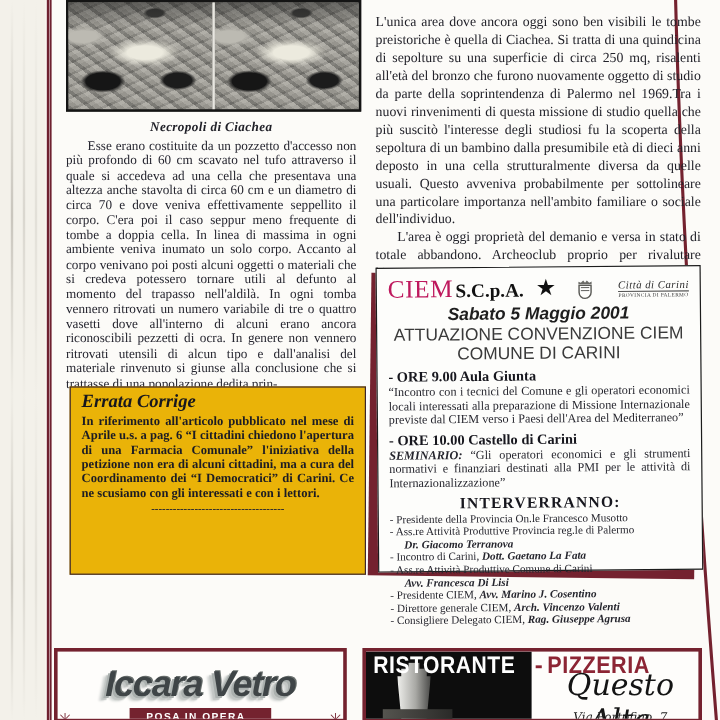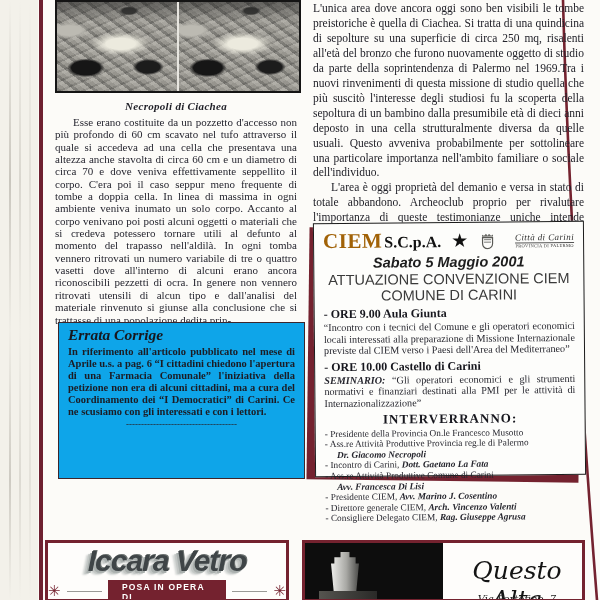--- a/index.html
+++ b/index.html
@@ -29,55 +29,55 @@
   .rock+.rock{border-left:2px solid #e8e6e0;}
 
   .caption{position:absolute;left:55px;top:100px;width:242px;text-align:center;font-style:italic;font-weight:bold;font-size:11px;letter-spacing:.3px;color:#1e1e26;}
 
   
   .col-left{position:absolute;left:55px;top:116px;width:242px;font-size:11px;line-height:12.35px;text-align:justify;}
   .col-left p{margin:0;}
   .indent{text-indent:18px;}
 
   
-  .errata{position:absolute;left:58px;top:322px;width:247px;height:157px;border:1.5px solid #3c262c;box-sizing:border-box;padding:3px 9px 0 9px;background:#0ea5e9;}
+  .errata{position:absolute;left:58px;top:322px;width:247px;height:157px;border:1.5px solid #3c262c;box-sizing:border-box;padding:3px 9px 0 9px;background:#eab308;}
   .errata-title{font-style:italic;font-weight:bold;font-size:15.5px;margin:0 0 2px 0;color:#17171e;}
   .errata p{margin:0;font-weight:bold;font-size:10.5px;line-height:11.9px;text-align:justify;color:#1c1c24;}
   .errata .sep{text-align:center;font-weight:bold;font-size:9px;letter-spacing:0;line-height:12px;overflow:hidden;white-space:nowrap;}
   .errata p+.sep{margin:1px 0;}
 
   
-  .col-right{position:absolute;left:313px;top:1px;width:271px;font-size:11.5px;line-height:14.95px;text-align:justify;color:#22222a;}
+  .col-right{position:absolute;left:313px;top:12px;width:271px;font-size:11.5px;line-height:14.95px;text-align:justify;color:#22222a;}
   .col-right p{margin:0;}
   .byline{text-align:right;font-weight:bold;font-size:11.5px;margin-top:1px;padding-right:4px;}
 
   
   .ciem-shadow{position:absolute;left:308px;top:229px;width:272px;height:252px;background:#74222f;transform:rotate(.7deg);}
   .ciem{position:absolute;left:314px;top:222px;width:271px;height:254px;background:#fdfdfb;border:1.2px solid #1c1c1c;box-sizing:border-box;transform:rotate(-.5deg);padding:5px 9px 0 9px;}
   .ciem-head{display:flex;align-items:center;justify-content:space-between;margin-bottom:1px;}
   .ciem-brand{display:flex;align-items:baseline;gap:2px;}
-  .ciem-org{font-weight:bold;font-size:21px;letter-spacing:.5px;color:#a16207;}
+  .ciem-org{font-weight:normal;font-size:21px;letter-spacing:.5px;color:#be185d;}
   .ciem-suffix{font-weight:bold;font-size:16px;color:#111;}
   .ciem-star{font-size:19px;color:#111;margin-left:8px;line-height:1;align-self:center;}
   .carini-logo{display:flex;align-items:center;gap:20px;}
   .carini-text .t1{font-style:italic;font-size:9px;letter-spacing:.4px;color:#2c2c2c;font-family:"Liberation Serif",serif;}
   .carini-text .t2{font-size:4.5px;letter-spacing:.3px;color:#3a3a3a;border-top:.5px solid #555;text-align:center;}
   .ciem-date{text-align:center;font-family:"Liberation Sans",sans-serif;font-weight:bold;font-style:italic;font-size:14.5px;color:#1e1e1e;margin:1px 0;}
   .ciem-t1,.ciem-t2{text-align:center;font-family:"Liberation Sans",sans-serif;font-size:14.5px;color:#3a3a3a;line-height:16px;}
   .slot-time{font-weight:bold;font-size:12px;color:#17171e;margin-top:3px;}
   .slot-desc{font-size:10.2px;line-height:11.6px;color:#26262e;text-align:justify;}
   .sem-label{font-weight:bold;font-style:italic;}
   .interv{text-align:center;font-weight:bold;font-size:13px;letter-spacing:1px;margin:2px 0 1px 0;color:#17171e;}
   .att-line{font-size:9.3px;line-height:10.6px;color:#26262e;}
   .att-line .nm{font-weight:bold;font-style:italic;}
   .att-indent{margin-left:12px;}
 
   
   .ad-left{position:absolute;left:45px;top:540px;width:244px;height:62px;border:3px solid #74222f;box-sizing:border-box;background:#fefdfb;overflow:hidden;}
-  .iccara{margin-top:1px;text-align:center;font-family:"Liberation Sans",sans-serif;font-weight:bold;font-style:italic;font-size:30px;letter-spacing:-1px;color:#3f4547;text-shadow:-2px 2px 0 #aab0ae,-4px 3px 1px #c2c6c4,-6px 4px 2px #d6d9d7,1px -1px 0 #6a706e;}
+  .iccara{margin-top:11px;text-align:center;font-family:"Liberation Sans",sans-serif;font-weight:bold;font-style:italic;font-size:30px;letter-spacing:-1px;color:#3f4547;text-shadow:-2px 2px 0 #aab0ae,-4px 3px 1px #c2c6c4,-6px 4px 2px #d6d9d7,1px -1px 0 #6a706e;}
   .posa-row{display:flex;align-items:center;justify-content:center;gap:6px;margin-top:2px;}
   .posa-line{width:38px;height:1px;background:#9a9a96;}
   .posa-star{color:#74222f;font-size:15px;line-height:1;}
   .posa-bar{background:#74222f;color:#fff;font-family:"Liberation Sans",sans-serif;font-weight:bold;font-size:8.5px;letter-spacing:1.2px;padding:2px 14px 1px 14px;}
 
   .ad-right{position:absolute;left:302px;top:540px;width:283px;height:62px;border:3px solid #74222f;box-sizing:border-box;background:#fefdfb;overflow:hidden;}
   .tower-photo{position:absolute;left:0;top:0;width:138px;height:60px;background:#0d0d0d;overflow:hidden;}
   .tower{position:absolute;left:26px;top:9px;width:28px;height:52px;background:linear-gradient(90deg,#efefec,#a8a8a4 55%,#4a4a48);clip-path:polygon(0 22%,12% 22%,12% 10%,34% 10%,34% 0,66% 0,66% 10%,88% 10%,88% 22%,100% 22%,86% 100%,14% 100%);}
   .tower-base{position:absolute;left:14px;top:48px;width:58px;height:14px;background:linear-gradient(90deg,#55544f,#2a2a28);}
   .ad-right-head{position:absolute;left:6px;top:1px;width:272px;display:flex;align-items:center;font-family:"Liberation Sans",sans-serif;font-weight:bold;}
@@ -149,21 +149,21 @@
     <div class="ciem-date">Sabato 5 Maggio 2001</div>
     <div class="ciem-t1">ATTUAZIONE CONVENZIONE CIEM</div>
     <div class="ciem-t2">COMUNE DI CARINI</div>
     <div class="slot-time">- ORE 9.00  Aula   Giunta</div>
     <div class="slot-desc">“Incontro con i tecnici del Comune e gli operatori economici locali interessati alla preparazione di Missione Internazionale previste dal CIEM verso i Paesi dell'Area del Mediterraneo”</div>
     <div class="slot-time">- ORE 10.00  Castello di Carini</div>
     <div class="slot-desc"><span class="sem-label">SEMINARIO:</span><span>&nbsp;“Gli operatori economici e gli strumenti normativi e finanziari destinati alla PMI per le attività di Internazionalizzazione”</span></div>
     <div class="interv">INTERVERRANNO:</div>
     <div class="att-line"><span>- Presidente della Provincia On.le Francesco Musotto</span><span class="nm"></span></div>
     <div class="att-line"><span>- Ass.re Attività Produttive Provincia reg.le di Palermo</span><span class="nm"></span></div>
-    <div class="att-line att-indent"><span></span><span class="nm">Dr. Giacomo Necropoli</span></div>
+    <div class="att-line att-indent"><span></span><span class="nm">Dr. Giacomo Terranova</span></div>
     <div class="att-line"><span>- Incontro di Carini, </span><span class="nm">Dott. Gaetano La Fata</span></div>
     <div class="att-line"><span>- Ass.re Attività Produttive Comune di Carini</span><span class="nm"></span></div>
     <div class="att-line att-indent"><span></span><span class="nm">Avv. Francesca Di Lisi</span></div>
     <div class="att-line"><span>- Presidente CIEM, </span><span class="nm">Avv. Marino J. Cosentino</span></div>
     <div class="att-line"><span>- Direttore generale CIEM, </span><span class="nm">Arch. Vincenzo Valenti</span></div>
     <div class="att-line"><span>- Consigliere Delegato CIEM, </span><span class="nm">Rag. Giuseppe Agrusa</span></div>
   </div>
 
   <div class="ad-left">
     <div class="iccara">Iccara Vetro</div>
@@ -174,17 +174,22 @@
       <span class="posa-line"></span>
       <span class="posa-star">✳</span>
     </div>
   </div>
 
   <div class="ad-right">
     <div class="tower-photo">
       <div class="tower"></div>
       <div class="tower-base"></div>
     </div>
+    <div class="ad-right-head">
+      <span class="rist">RISTORANTE</span>
+      <span class="ad-dash">-</span>
+      <span class="pizz">PIZZERIA</span>
+    </div>
     <div class="torre">Questo Alta</div>
     <div class="via">Via Portofino, 7</div>
   </div>
 
 </div>
 
 </body></html>

